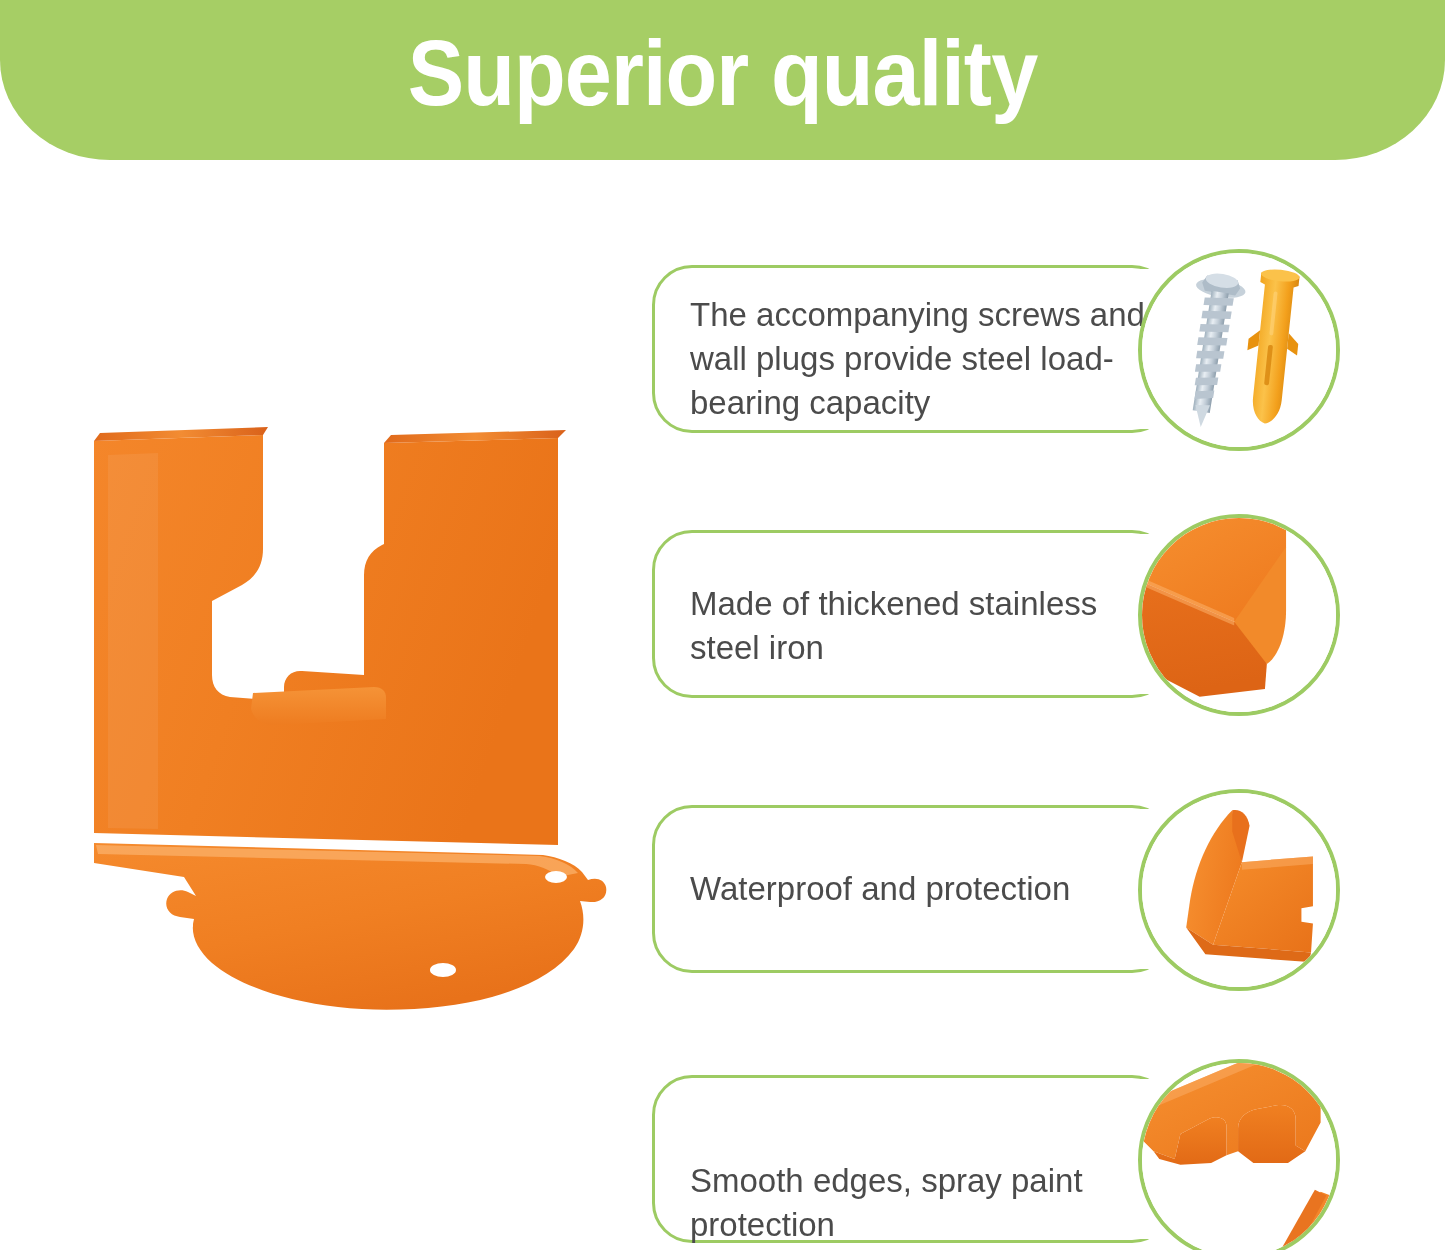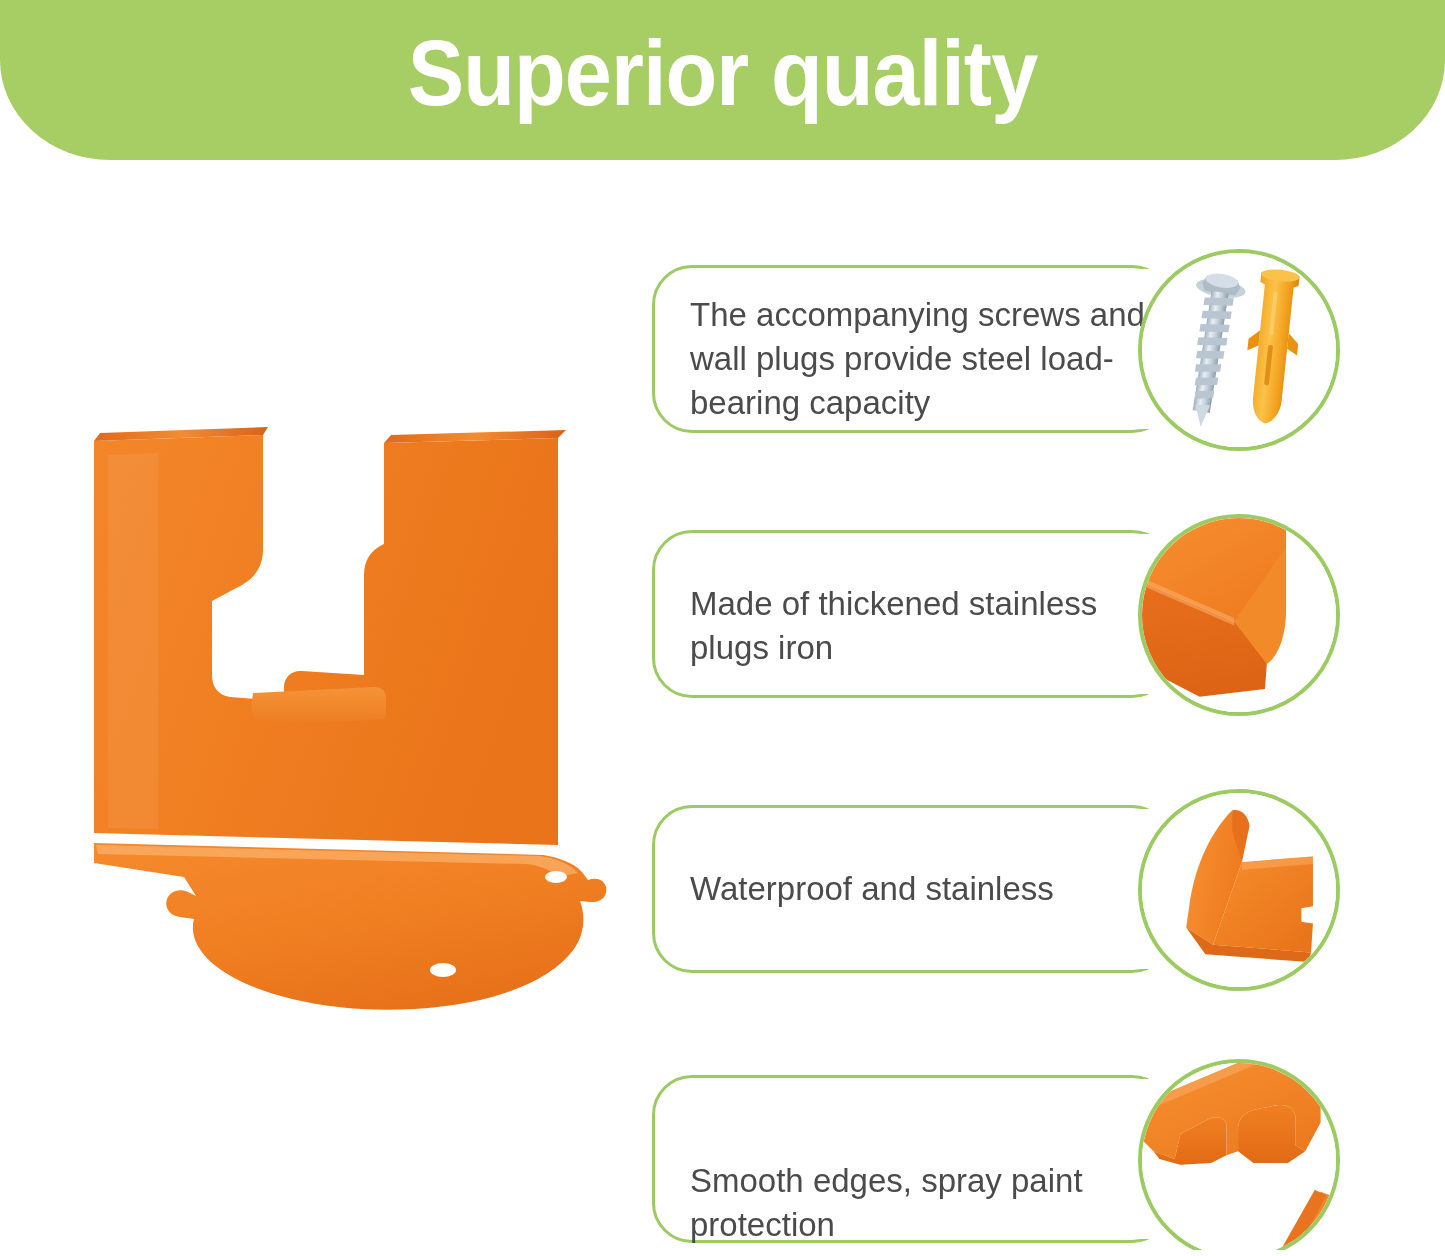--- a/index.html
+++ b/index.html
@@ -270,21 +270,21 @@
             <rect x="131" y="40" width="4" height="46" rx="2" fill="#ffd27a" opacity="0.6"></rect>
             <ellipse cx="136" cy="23" rx="20" ry="6" fill="#fbc24a"></ellipse>
           </g>
         </svg>
       </div>
     </div>
 
     <div class="feature feature-2">
       <div class="feature-box"></div>
       <div class="merge-patch"></div>
-      <div class="feature-text">Made of thickened stainless plugs iron</div>
+      <div class="feature-text">Made of thickened stainless steel iron</div>
       <div class="feature-circle">
         <svg viewBox="0 0 202 202" xmlns="http://www.w3.org/2000/svg">
           <defs>
             <linearGradient id="c2a" x1="0" y1="0" x2="0.7" y2="1">
               <stop offset="0" stop-color="#f79232"></stop>
               <stop offset="1" stop-color="#ef7c20"></stop>
             </linearGradient>
             <linearGradient id="c2b" x1="0" y1="0" x2="0.2" y2="1">
               <stop offset="0" stop-color="#e8701c"></stop>
               <stop offset="1" stop-color="#dd6415"></stop>
@@ -295,21 +295,21 @@
           <path d="M -10 62 L 96 108 C 116 118 128 134 130 152 L 128 178 L 60 186 L -10 150 Z" fill="url(#c2b)"></path>
           <path d="M 96 108 L 150 30 L 150 96 C 150 122 142 144 130 152 Z" fill="#f28a2a"></path>
           <path d="M -10 58 L 96 104 L 96 112 L -10 66 Z" fill="#fbb069" opacity="0.55"></path>
         </svg>
       </div>
     </div>
 
     <div class="feature feature-3">
       <div class="feature-box"></div>
       <div class="merge-patch"></div>
-      <div class="feature-text">Waterproof and stainless</div>
+      <div class="feature-text">Waterproof and protection</div>
       <div class="feature-circle">
         <svg viewBox="0 0 202 202" xmlns="http://www.w3.org/2000/svg">
           <defs>
             <linearGradient id="c3a" x1="0" y1="0" x2="1" y2="0.4">
               <stop offset="0" stop-color="#f79232"></stop>
               <stop offset="1" stop-color="#ee7b1f"></stop>
             </linearGradient>
             <linearGradient id="c3b" x1="0.1" y1="0" x2="1" y2="1">
               <stop offset="0" stop-color="#f58c2a"></stop>
               <stop offset="1" stop-color="#e87219"></stop>

